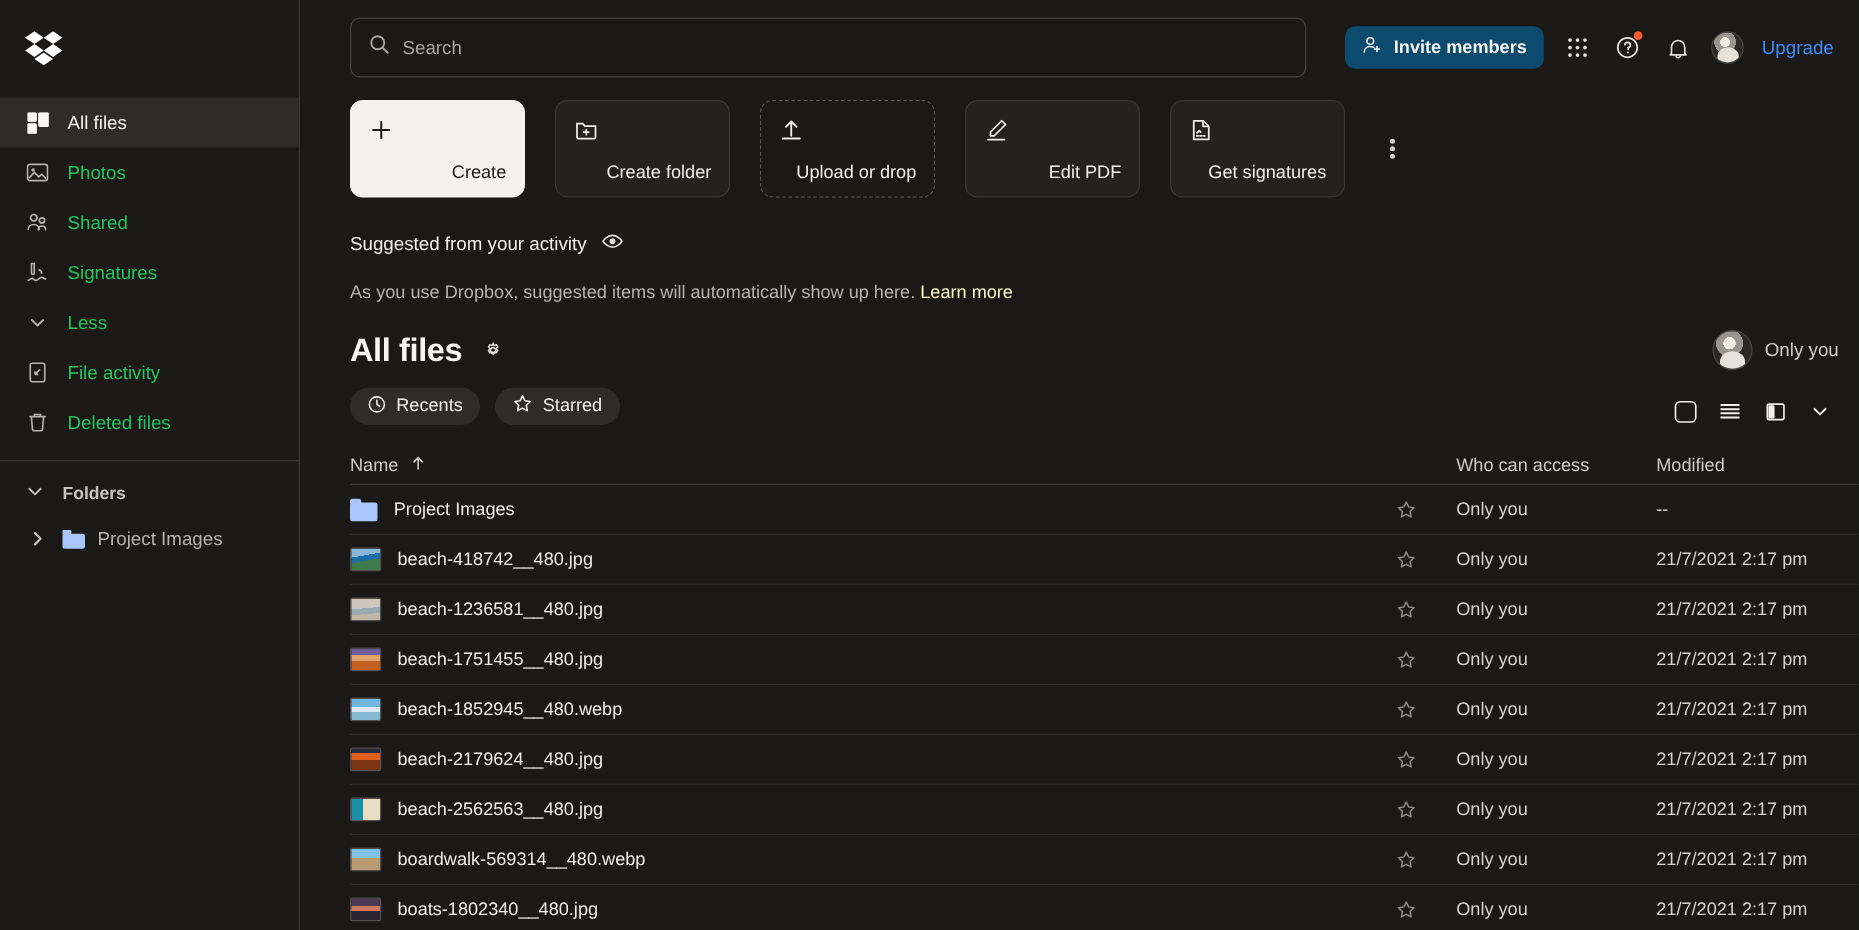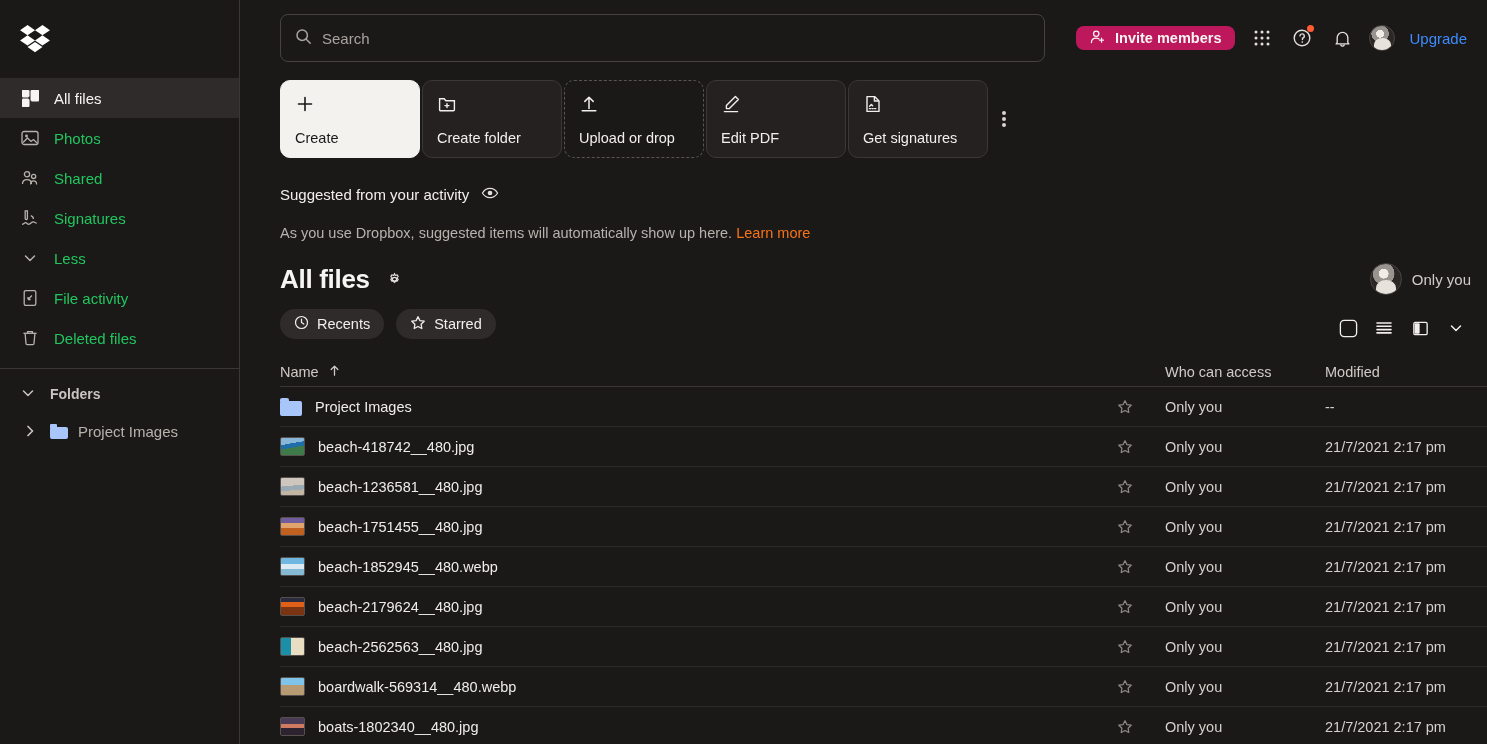--- a/index.html
+++ b/index.html
@@ -67,60 +67,60 @@
   }
   .search-box input {
     background: transparent; border: none; outline: none;
     color:#cfcac5; font-size: 15px; font-family: inherit; width: 100%;
   }
   .search-box input::placeholder { color:#a9a39e; }
 
   .top-right { margin-left: auto; display:flex; align-items:center; gap: 14px; padding-right: 4px; }
   .invite-btn {
     display:flex; align-items:center; gap:9px;
-    background:#be185d; color:#f7f5f2;
-    border:none; border-radius:8px; height:24px; padding: 0 14px;
+    background:#0c4a6e; color:#f7f5f2;
+    border:none; border-radius:8px; height:34px; padding: 0 14px;
     font-size:14.5px; font-weight:700; font-family: inherit; cursor:pointer;
   }
   .icon-btn { width:26px; height:26px; display:flex; align-items:center; justify-content:center; cursor:pointer; position:relative; }
   .badge-dot { position:absolute; top:0px; right:1px; width:7px; height:7px; border-radius:50%; background:#ff5c33; }
   .avatar {
     width:26px; height:26px; border-radius:50%;
     background: radial-gradient(circle at 42% 32%, #f2ece6 0 18%, #9a9490 19% 40%, #2b2725 41% 100%);
     overflow:hidden; position:relative; flex:0 0 26px; cursor:pointer;
     border: 1px solid #4a4544;
   }
   .avatar::after {
     content:''; position:absolute; left:16%; top:52%; width:68%; height:55%;
     background:#e8e2dc; border-radius:50% 50% 0 0;
   }
   .avatar.big { width:32px; height:32px; flex:0 0 32px; }
   .upgrade-link { color:#3d8bfd; font-size:15px; cursor:pointer; text-decoration:none; }
 
   
-  .actions { display:flex; align-items:flex-start; gap:2px; padding: 4px 0 0 40px; }
+  .actions { display:flex; align-items:flex-start; gap:24px; padding: 4px 0 0 40px; text-align: right; }
   .action-card {
     width: 140px; height: 78px; border-radius: 10px;
     background:#242120; border:1px solid #3a3736;
     padding: 12px 14px; display:flex; flex-direction:column; justify-content:space-between;
     cursor:pointer; color:#f2efeb;
   }
   .action-card.primary { background:#f4f2ef; color:#1a1918; border-color:#f4f2ef; width:140px; }
   .action-card.primary .ac-label { color:#1a1918; }
   .action-card.dashed { background:transparent; border:1px dashed #5a5452; }
   .action-card .ac-icon { height:22px; display:flex; align-items:center; }
   .ac-label { font-size:14.5px; line-height:1; }
   .kebab { width:28px; height:78px; display:flex; align-items:center; justify-content:center; cursor:pointer; }
   .kebab span { display:block; width:4px; height:4px; border-radius:50%; background:#d8d3ce; margin:2px 0; }
 
   
   .suggested { padding: 26px 0 0 40px; }
   .sug-head { display:flex; align-items:center; gap:12px; font-size:15px; color:#f2efeb; }
   .sug-sub { margin-top: 20px; font-size:14.5px; color:#b8b2ad; }
-  .sug-sub a { color:#f97316; text-decoration:none; }
+  .sug-sub a { color:#fef9c3; text-decoration:none; }
 
   
   .files-head { display:flex; align-items:center; padding: 22px 16px 0 40px; }
   .files-title { font-size:26px; font-weight:700; letter-spacing:-0.3px; color:#f7f5f2; }
   .gear-btn { margin-left:14px; width:22px; height:22px; display:flex; align-items:center; justify-content:center; cursor:pointer; }
   .only-you-wrap { margin-left:auto; display:flex; align-items:center; gap:10px; font-size:15px; color:#cfcac5; }
 
   .chips-row { display:flex; align-items:flex-end; padding: 14px 16px 0 40px; }
   .chip {
     display:flex; align-items:center; gap:8px;

